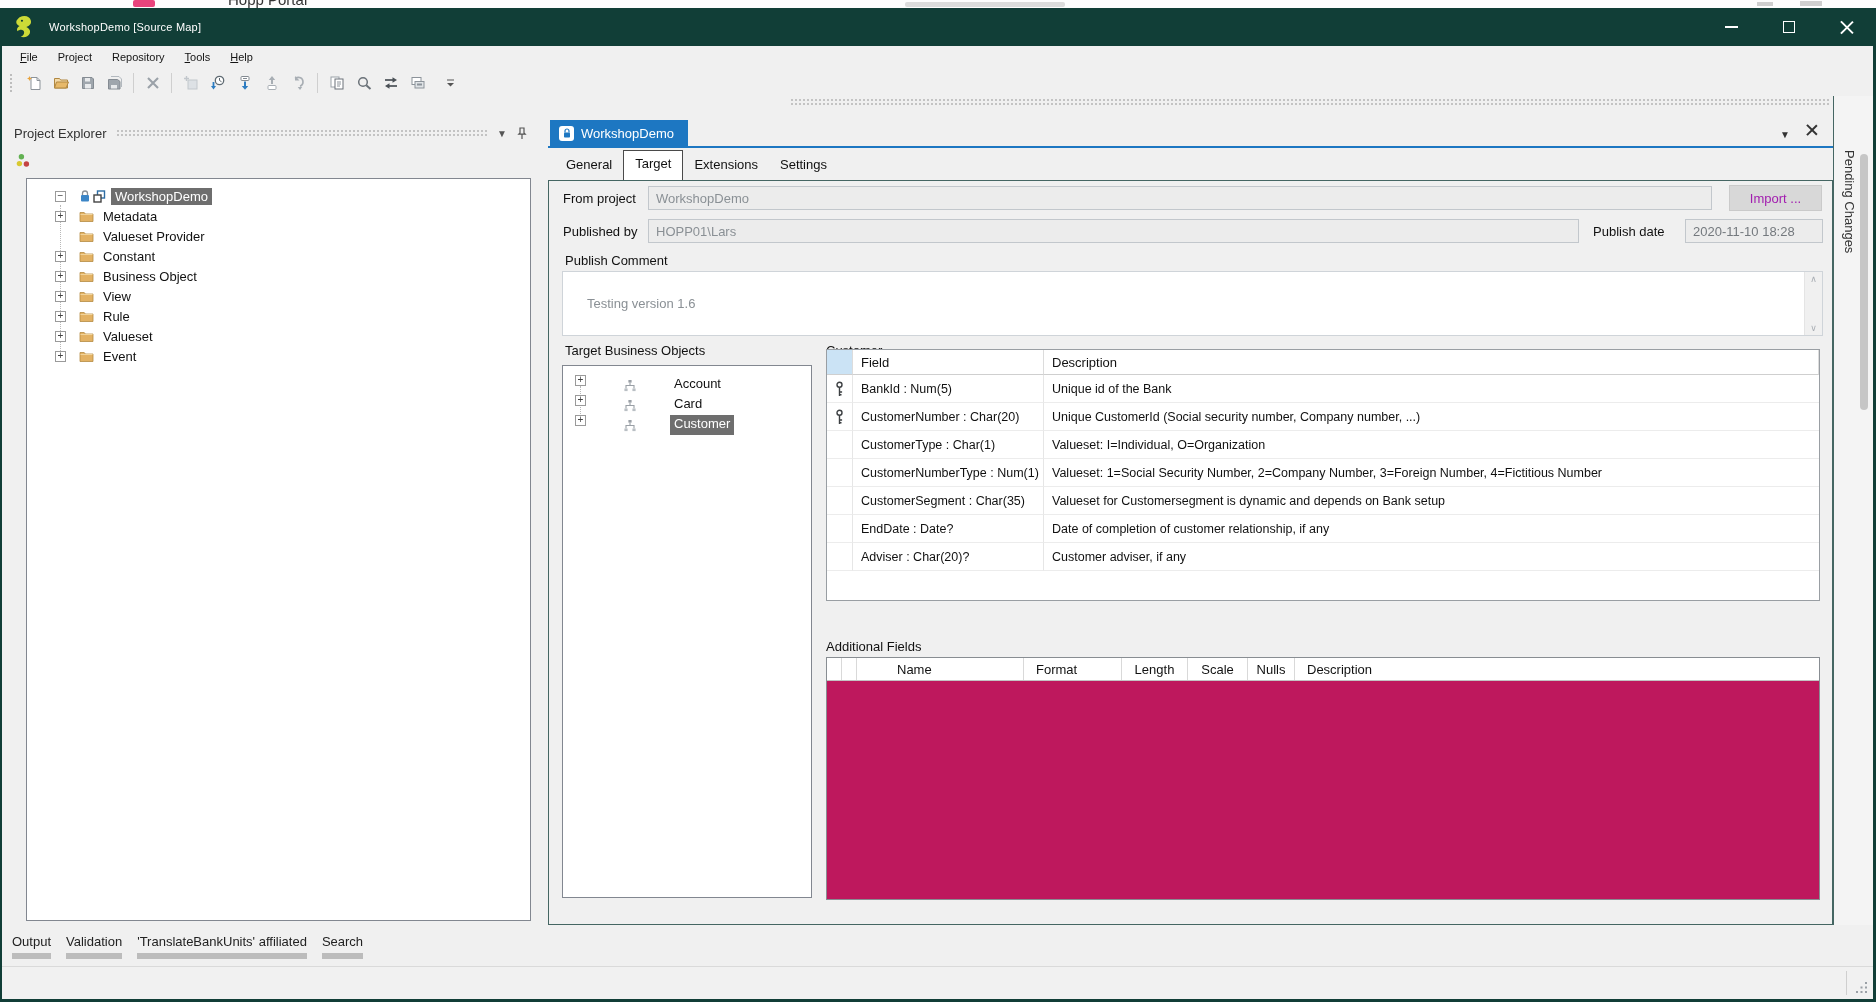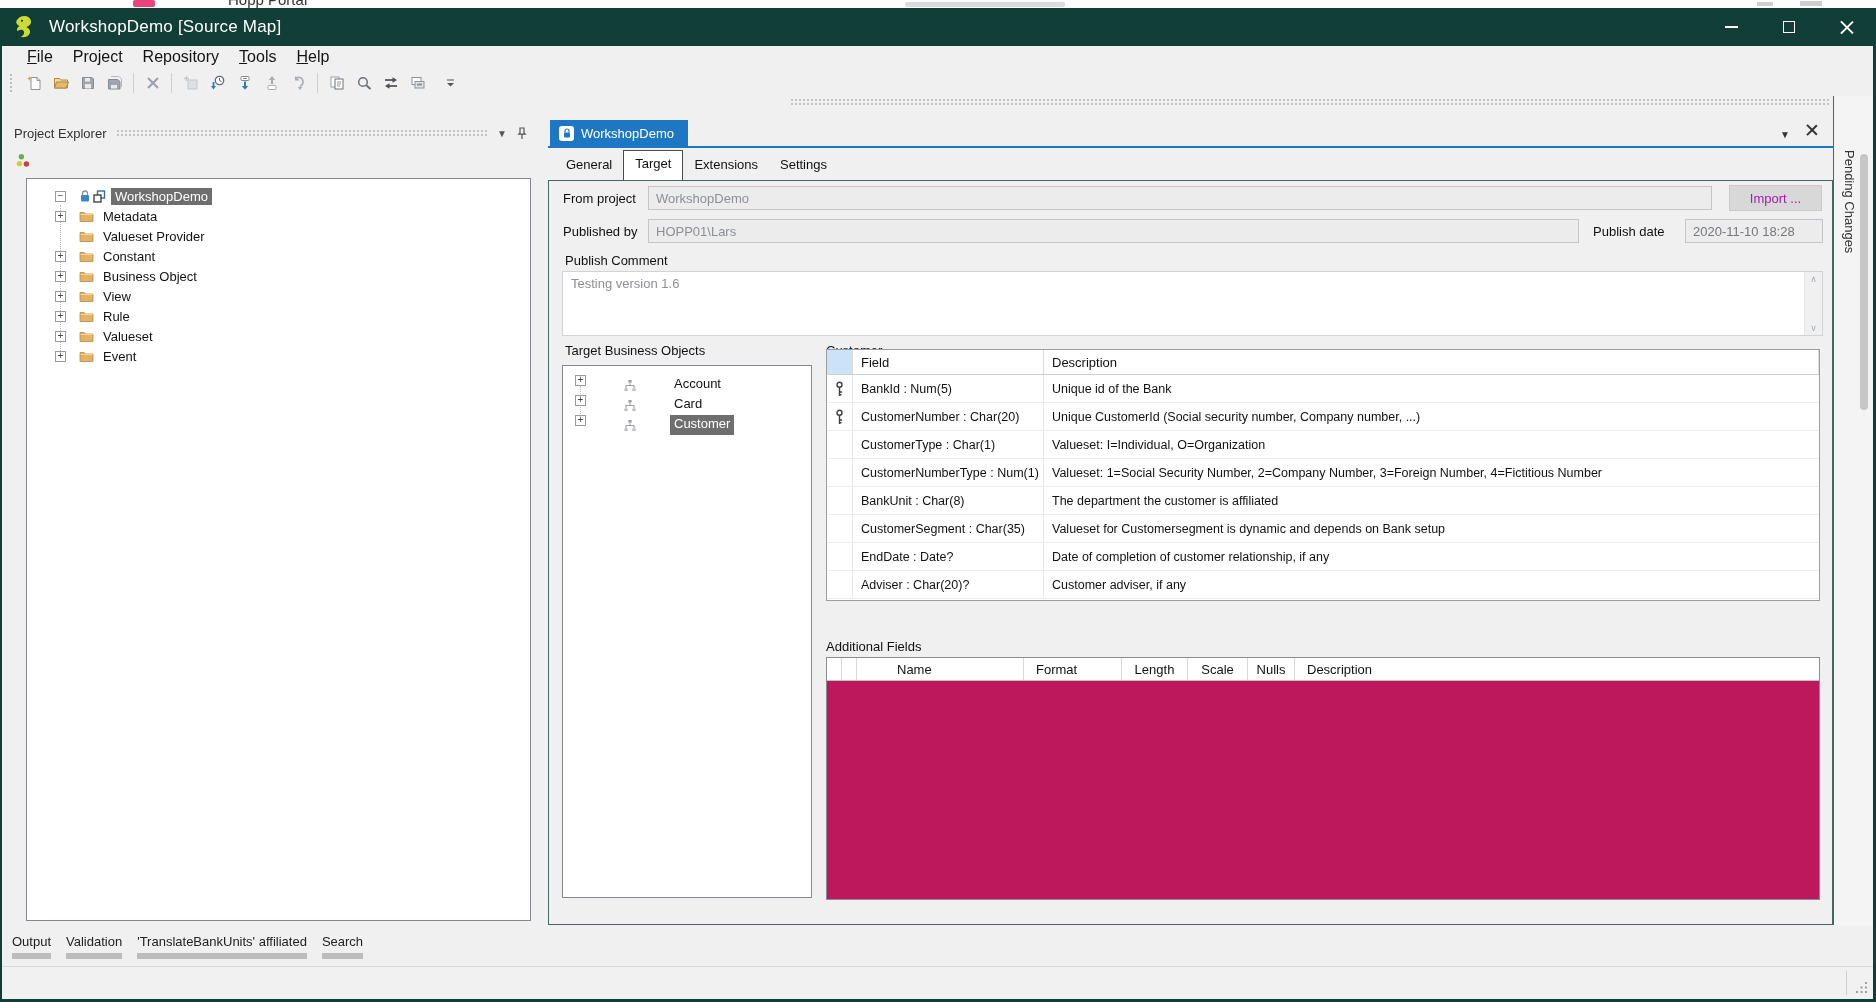--- a/index.html
+++ b/index.html
@@ -15,32 +15,32 @@
   .sl-c1 { position:absolute; left:1757px; top:2px; width:16px; height:4px; background:#cfcfcf; }
   .sl-c2 { position:absolute; left:1800px; top:1px; width:22px; height:5px; background:#cfcfcf; }
 
   
   .app { position:absolute; top:8px; left:0; right:0; bottom:0; background:#f0f0f0;
     border-left:2px solid #113e37; border-right:3px solid #113e37; border-bottom:3px solid #113e37; }
 
   .titlebar { position:absolute; top:8px; left:0; right:0; height:38px; background:#113e37;
     display:flex; align-items:center; color:#fff; }
   .app-logo { margin-left:12px; width:26px; height:26px; }
-  .title-text { margin-left:11px; font-size:17px; letter-spacing:.2px; }
+  .title-text { margin-left:11px; font-size:11px; letter-spacing:.2px; }
   .win-controls { margin-left:auto; display:flex; height:100%; }
   .win-btn { width:58px; height:100%; display:flex; align-items:center; justify-content:center; }
   .g-min { width:13px; height:2px; background:#fff; }
   .g-max { width:12px; height:12px; border:1.6px solid #fff; }
   .g-close { position:relative; width:14px; height:14px; }
   .g-close::before,.g-close::after { content:''; position:absolute; left:6px; top:-1px; width:1.6px; height:17px; background:#fff; }
   .g-close::before { transform:rotate(45deg);} .g-close::after { transform:rotate(-45deg);}
 
   
   .menubar { position:absolute; top:46px; left:2px; right:3px; height:22px; background:#f0f0f0;
-    display:flex; align-items:center; padding-left:15px; font-size:16px; color:#141414; }
+    display:flex; align-items:center; padding-left:8px; font-size:11px; color:#141414; }
   .menu-item { padding:2px 10px; }
   .menu-item .accel { text-decoration:underline; }
 
   
   .toolbar { position:absolute; top:68px; left:2px; right:3px; height:30px; background:#f0f0f0;
     display:flex; align-items:center; padding-left:5px; }
   .tb-grip { width:5px; height:20px; margin:0 6px 0 2px;
     background-image:radial-gradient(#bdbdbd 1px, transparent 1.2px); background-size:4px 4px; }
   .tb-btn { width:27px; height:24px; display:flex; align-items:center; justify-content:center; }
   .tb-sep { width:1px; height:20px; background:#cfcfcf; margin:0 5px; }
@@ -91,21 +91,21 @@
   .tab-page { position:absolute; top:84px; left:0; right:0; bottom:0; background:#f0f0f0;
     border:1px solid #456663; }
 
   .lbl { position:absolute; font-size:13px; color:#111; white-space:nowrap; }
   .inp { position:absolute; background:#ececec; border:1px solid #c2c7cc; color:#8a9095;
     font-size:13px; display:flex; align-items:center; padding-left:7px; white-space:nowrap; }
   .btn-import { position:absolute; left:1180px; top:4px; width:93px; height:26px; background:#d8d8d8;
     border:1px solid #cacaca; color:#a21caf; font-size:13px; display:flex; align-items:center; justify-content:center; }
   .comment-box { position:absolute; left:13px; top:90px; width:1261px; height:65px; background:#fff;
     border:1px solid #cfd4d9; }
-  .comment-text { padding:4px 8px; font-size:13px; color:#8a9095; }
+  .comment-text { padding:4px 24px; font-size:13px; color:#8a9095;margin-top:20px; }
   .comment-scroll { position:absolute; right:0; top:0; bottom:0; width:18px; background:#f0f0f0;
     border-left:1px solid #e4e4e4; display:flex; flex-direction:column; justify-content:space-between;
     align-items:center; padding:2px 0; }
   .scr-ch { font-size:9px; color:#a9aeb4; }
 
   .tbo-box { position:absolute; left:13px; top:184px; width:250px; height:533px; background:#fff;
     border:1px solid #828790; padding-top:9px; overflow:hidden; }
   .tbo-connector { position:absolute; left:17px; top:20px; height:40px; border-left:1px dotted #b8b8b8; }
   .tbo-row { position:relative; height:20px; display:flex; padding-left:12px;gap:28px; }
   .tbo-icon { margin-left:8px; display:flex; align-items:center; }
@@ -570,25 +570,20 @@
             <div class="ct-cell">CustomerType : Char(1)</div>
             <div class="ct-cell">Valueset: I=Individual, O=Organization</div>
           </div>
 
           <div class="ct-row">
             <div class="ct-cell ct-sel"></div>
             <div class="ct-cell">CustomerNumberType : Num(1)</div>
             <div class="ct-cell">Valueset: 1=Social Security Number, 2=Company Number, 3=Foreign Number, 4=Fictitious Number</div>
           </div>
 
-          <div class="ct-row">
-            <div class="ct-cell ct-sel"></div>
-            <div class="ct-cell">BankUnit : Char(8)</div>
-            <div class="ct-cell">The department the customer is affiliated</div>
-          </div>
 
           <div class="ct-row">
             <div class="ct-cell ct-sel"></div>
             <div class="ct-cell">CustomerSegment : Char(35)</div>
             <div class="ct-cell">Valueset for Customersegment is dynamic and depends on Bank setup</div>
           </div>
 
           <div class="ct-row">
             <div class="ct-cell ct-sel"></div>
             <div class="ct-cell">EndDate : Date?</div>

